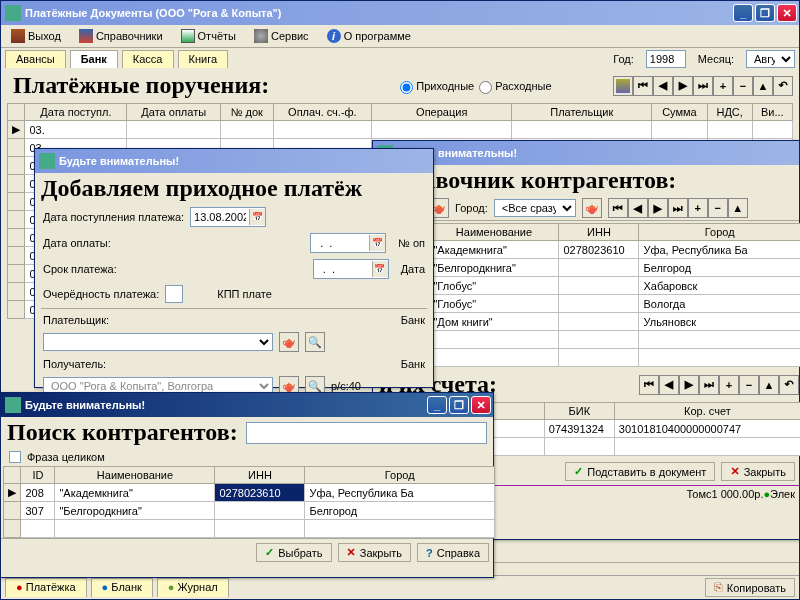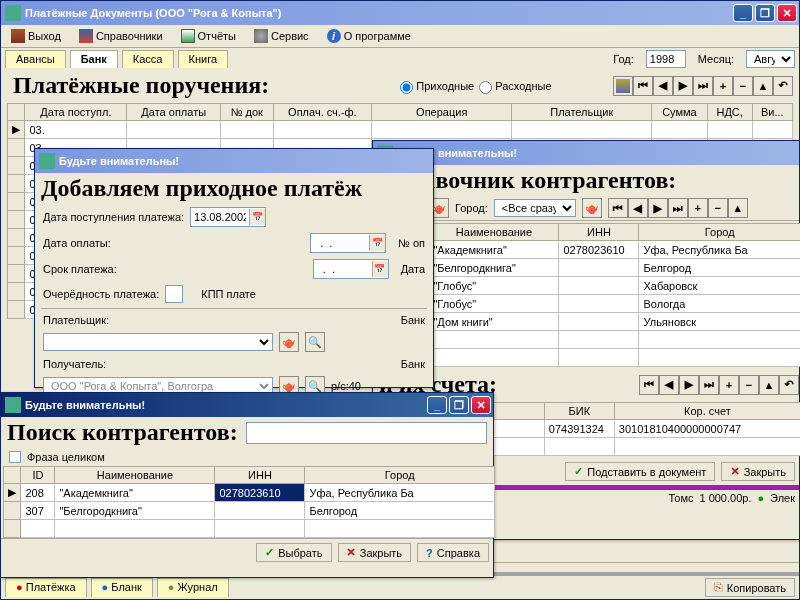--- a/index.html
+++ b/index.html
@@ -269,21 +269,21 @@
           <td></td>
           <td></td>
         </tr>
   </tbody>
     </table>
 
   <div style="position:absolute;bottom:20px;left:0;right:0;border-top:1px solid #aca899;padding:2px 6px;display:flex;align-items:center;gap:8px;background:#ece9d8">
     <span>:00:00</span>
     <div style="flex:1"></div>
   </div>
-  <div class="tabs" style="position:absolute;bottom:0;left:0;right:0;border-top:4px solid #a3a3a3">
+  <div class="tabs" style="position:absolute;bottom:0;left:0;right:0;border-top:1px solid #a3a3a3">
     <div class="tab"><span style="color:#c00">●</span> <span>Платёжка</span></div>
     <div class="tab"><span style="color:#06c">●</span> <span>Бланк</span></div>
     <div class="tab"><span style="color:#693">●</span> <span>Журнал</span></div>
     <div class="toolbar-right">
         <div class="btn">
           <span style="color:#a52">⎘</span>
           <span>Копировать</span>
         </div>
       </div>
   </div>
@@ -407,21 +407,21 @@
   <div style="display:flex;gap:6px;padding:4px;justify-content:flex-end">
     <div class="btn">
         <span class="green-check">✓</span>
         <span>Подставить в документ</span>
       </div>
     <div class="btn">
         <span class="red-x">✕</span>
         <span>Закрыть</span>
       </div>
   </div>
-  <div style="display:flex;gap:6px;padding:2px 4px;border-top:5px solid #a21caf;font-size:10px">
+  <div style="display:flex;padding:2px 4px;border-top:1px solid #a21caf;font-size:10px">
     <span style="color:#a52">▲</span>
       <span>Справка</span>
     <span style="margin-left:auto">Томс</span>
     <span>1 000.00р.</span>
     <span style="color:#090">●</span>
       <span>Элек</span>
   </div>
 </div>
 
 <div class="window" style="left:34px;top:148px;width:400px;height:240px;">
@@ -451,21 +451,21 @@
       <div style="flex:1"></div>
       <div class="datein">
         <input value="  .  ." style="">
         <span class="cal">📅</span>
       </div>
       <label style="margin-left:6px">Дата</label>
     </div>
   <div class="formrow">
       <label>Очерёдность платежа:</label>
       <input class="txt" style="width: 18px;">
-      <label style="margin-left:12px">КПП плате</label>
+      <label style="margin-left:28px">КПП плате</label>
     </div>
   <div style="border-top:1px solid #aca899;margin:2px 6px"></div>
   <div class="formrow">
       <label>Плательщик:</label>
       <div style="flex:1"></div>
       <label>Банк</label>
     </div>
   <div class="formrow">
       <select class="sel" style="width:230px"><option></option></select>
       <div class="navbtn">🫖</div>

